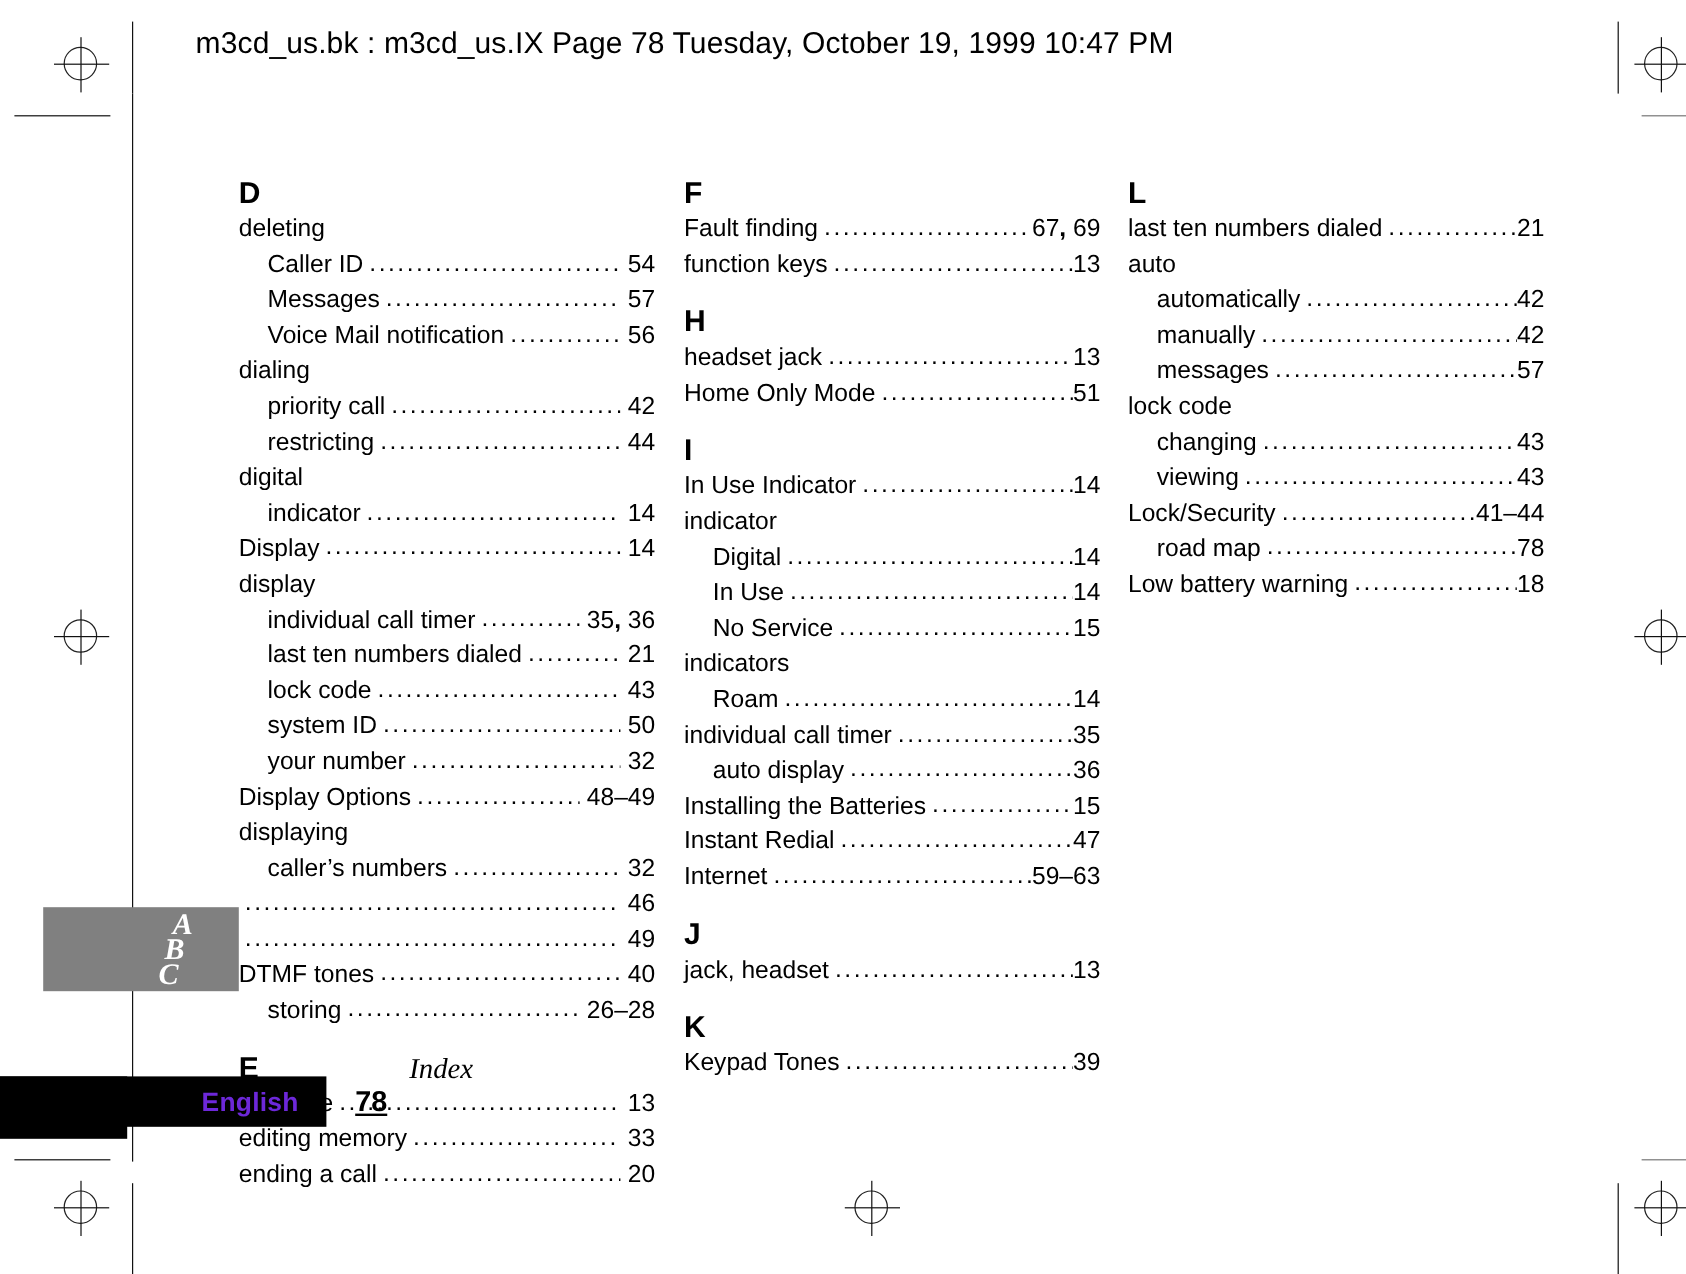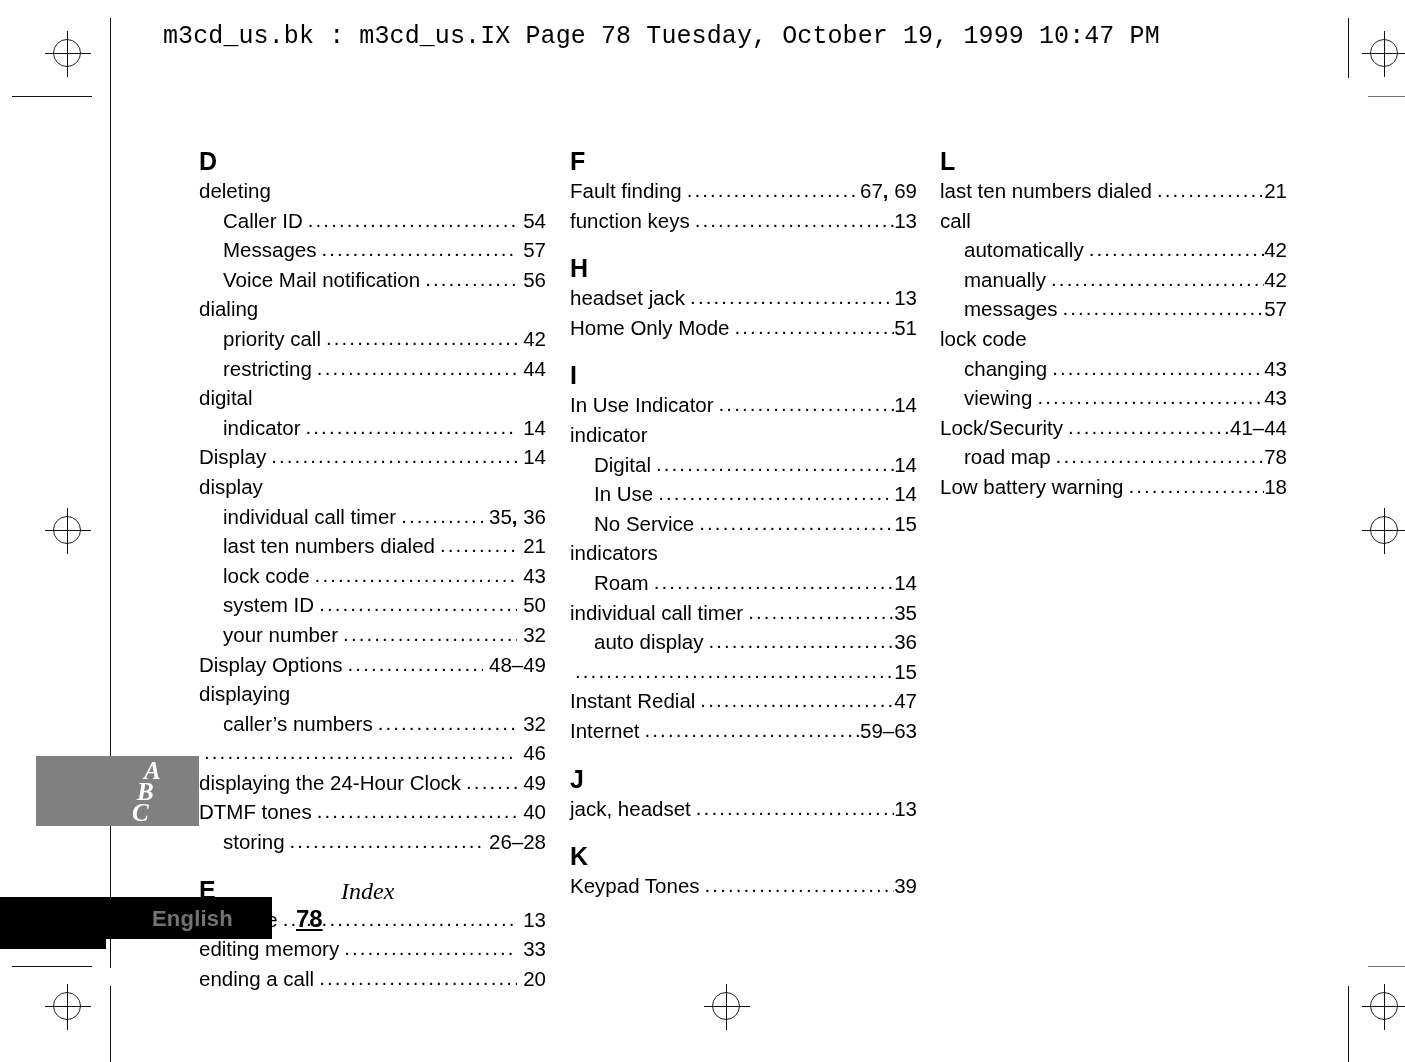--- a/index.html
+++ b/index.html
@@ -48,21 +48,21 @@
   .croprule {
     position: absolute;
     background: #111;
   }
 
   
   .page-header {
     position: absolute;
     left: 163px;
     top: 22px;
-    font-family: Liberation Mono, monospace;
+    font-family: Liberation Sans, sans-serif;
     font-size: 25px;
     letter-spacing: 0.1px;
     white-space: nowrap;
     color: #000;
   }
 
   
   .index-body {
     position: absolute;
     left: 0;
@@ -160,25 +160,25 @@
   .footer-bar-ext {
     position: absolute;
     left: 0;
     top: 897px;
     width: 106px;
     height: 52px;
     background: #000000;
   }
   .footer-lang {
     position: absolute;
-    left: 152px;
+    left: 168px;
     top: 906px;
     font-size: 22px;
     font-weight: bold;
-    color: #737373;
+    color: #6d28d9;
     letter-spacing: 0.2px;
   }
   .footer-pageno {
     position: absolute;
     left: 296px;
     top: 905px;
     font-size: 24px;
     font-weight: bold;
     color: #000;
     text-decoration: underline;
@@ -342,21 +342,20 @@
         <div class="entry sub">
           <span class="txt">caller’s numbers</span>
           <span class="leader">............................................................................................................................................................................................................................</span>
           <span class="pg">32</span>
         </div>
         <div class="entry">
           <span class="leader">............................................................................................................................................................................................................................</span>
           <span class="pg">46</span>
         </div>
         <div class="entry">
-          <span class="txt">displaying the 24-Hour Clock</span>
           <span class="leader">............................................................................................................................................................................................................................</span>
           <span class="pg">49</span>
         </div>
         <div class="entry">
           <span class="txt">DTMF tones</span>
           <span class="leader">............................................................................................................................................................................................................................</span>
           <span class="pg">40</span>
         </div>
         <div class="entry sub">
           <span class="txt">storing</span>
@@ -443,20 +442,21 @@
           <span class="txt">individual call timer</span>
           <span class="leader">............................................................................................................................................................................................................................</span>
           <span class="pg">35</span>
         </div>
         <div class="entry sub">
           <span class="txt">auto display</span>
           <span class="leader">............................................................................................................................................................................................................................</span>
           <span class="pg">36</span>
         </div>
         <div class="entry">
+          <span class="txt">Installing the Batteries</span>
           <span class="leader">............................................................................................................................................................................................................................</span>
           <span class="pg">15</span>
         </div>
         <div class="entry">
           <span class="txt">Instant Redial</span>
           <span class="leader">............................................................................................................................................................................................................................</span>
           <span class="pg">47</span>
         </div>
         <div class="entry">
           <span class="txt">Internet</span>
@@ -477,21 +477,21 @@
         </div>
       </div>
     <div class="col col-3">
         <div class="sec-letter">L</div>
         <div class="entry">
           <span class="txt">last ten numbers dialed</span>
           <span class="leader">............................................................................................................................................................................................................................</span>
           <span class="pg">21</span>
         </div>
         <div class="entry noleader">
-          <span class="txt">call</span>
+          <span class="txt">auto</span>
           <span class="leader">............................................................................................................................................................................................................................</span>
           <span class="pg"></span>
         </div>
         <div class="entry sub">
           <span class="txt">automatically</span>
           <span class="leader">............................................................................................................................................................................................................................</span>
           <span class="pg">42</span>
         </div>
         <div class="entry sub">
           <span class="txt">manually</span>

